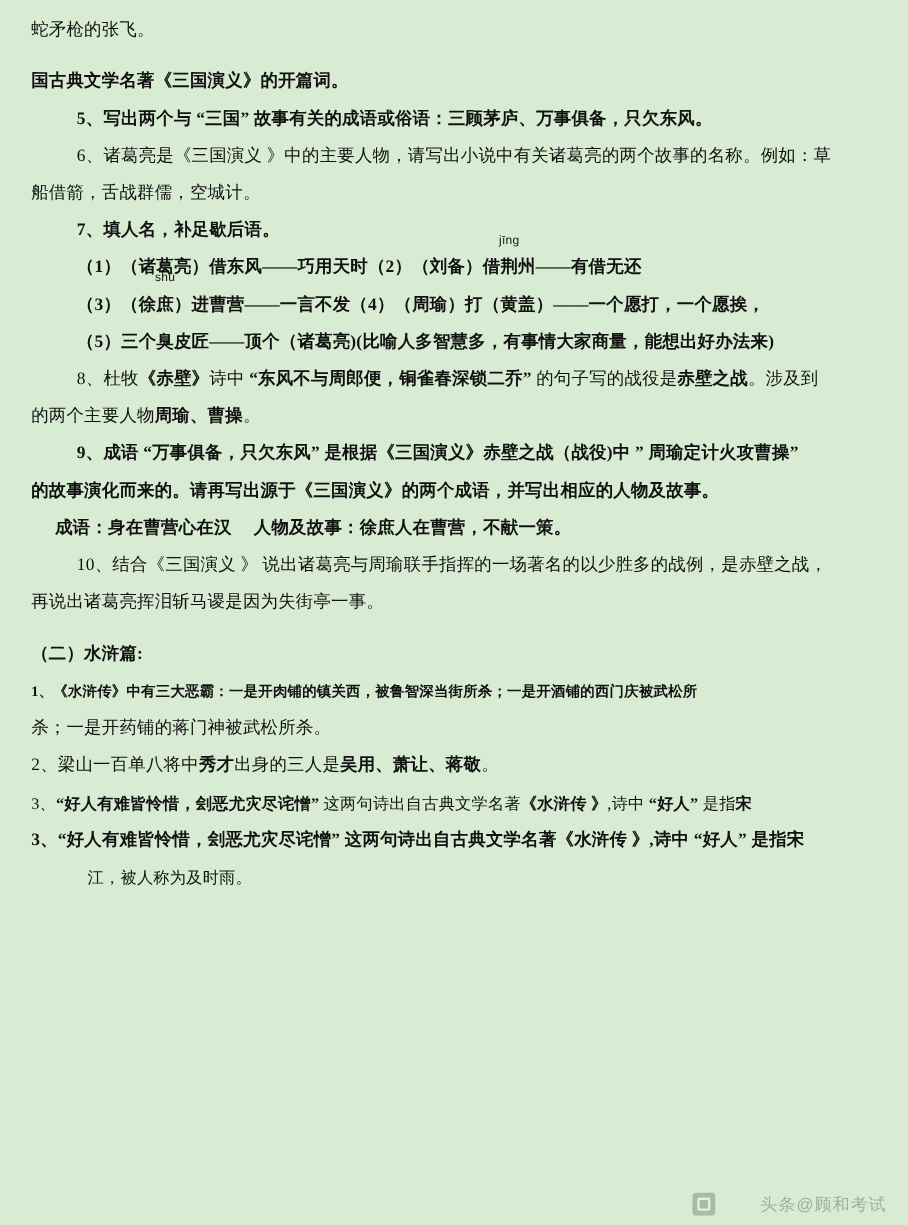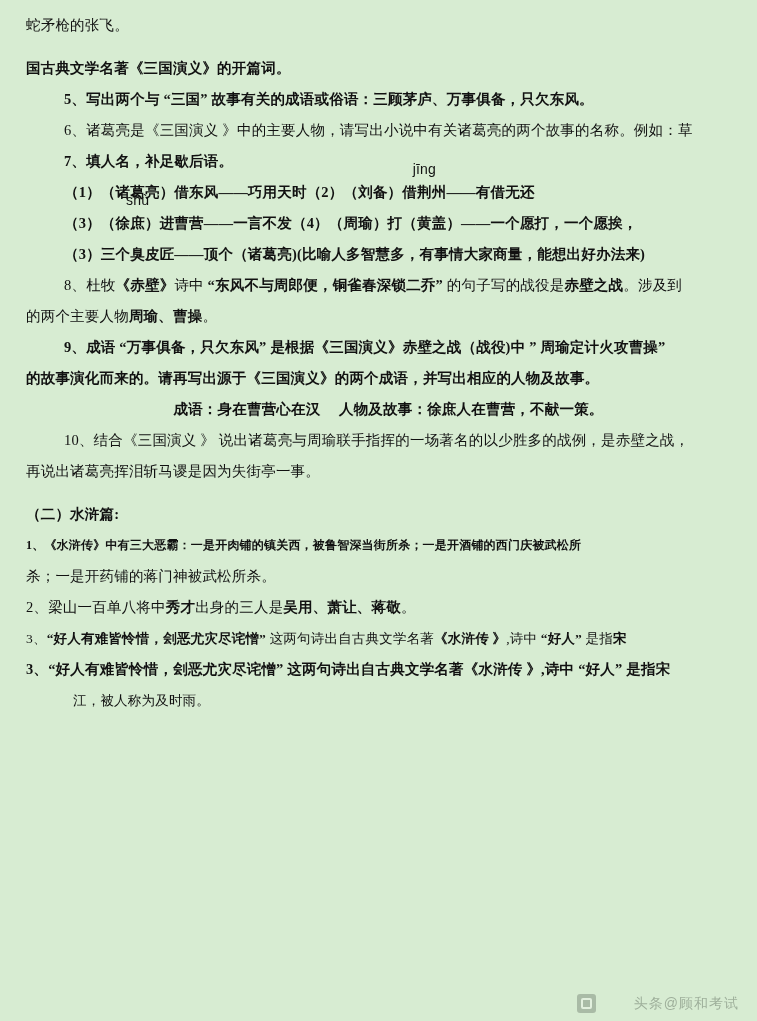--- a/index.html
+++ b/index.html
@@ -26,36 +26,35 @@
     font-size: 14.5px;
     line-height: 31px;
     letter-spacing: 0.2px;
     white-space: nowrap;
   }
   .indent2 {
     padding-left: 38px;
   }
   .indent1 {
     padding-left: 20px;
-    text-align: center;
   }
   .b {
     font-weight: bold;
   }
   .ruby {
     display: inline-block;
     position: relative;
     text-align: center;
   }
   .ruby .rt {
     position: absolute;
     top: -12px;
     left: 50%;
     transform: translateX(-50%);
-    font-size: 14px;
+    font-size: 10px;
     line-height: 9px;
     font-family: "Liberation Sans", sans-serif;
     font-weight: normal;
     white-space: nowrap;
   }
   .gap-sm { height: 12px; }
   .watermark {
     position: absolute;
     right: 18px;
     bottom: 8px;
@@ -94,31 +93,32 @@
 </head>
 <body>
 
 <div class="page">
 
   <div class="line">蛇矛枪的张飞。</div>
   <div class="gap-sm"></div>
   <div class="line b">国古典文学名著《三国演义》的开篇词。</div>
   <div class="line b indent2">5、写出两个与 “三国” 故事有关的成语或俗语：三顾茅庐、万事俱备，只欠东风。</div>
   <div class="line indent2">6、诸葛亮是《三国演义 》中的主要人物，请写出小说中有关诸葛亮的两个故事的名称。例如：草</div>
+  <div class="line">船借箭，舌战群儒，空城计。</div>
   <div class="line b indent2">7、填人名，补足歇后语。</div>
 
   <div class="line b indent2">
     <span>（1）（诸葛亮）借东风——巧用天时（2）（刘备）借</span><span class="ruby"><span class="rt">jīng</span><span>荆</span></span><span>州——有借无还</span>
   </div>
 
   <div class="line b indent2">
     <span>（3）（徐</span><span class="ruby"><span class="rt">shù</span><span>庶</span></span><span>）进曹营——一言不发（4）（周瑜）打（黄盖）——一个愿打，一个愿挨，</span>
   </div>
 
-  <div class="line b indent2">（3）三个臭皮匠——顶个（诸葛亮)(比喻人多智慧多，有事情大家商量，能想出好办法来)</div>
+  <div class="line b indent2">（5）三个臭皮匠——顶个（诸葛亮)(比喻人多智慧多，有事情大家商量，能想出好办法来)</div>
   <div class="line indent2">
     <span>8、杜牧</span><span class="b">《赤壁》</span><span>诗中 </span><span class="b">“东风不与周郎便，铜雀春深锁二乔”</span><span> 的句子写的战役是</span><span class="b">赤壁之战</span><span>。涉及到</span>
   </div>
   <div class="line">
     <span>的两个主要人物</span><span class="b">周瑜、曹操</span><span>。</span>
   </div>
 
   <div class="line b indent2">9、成语 “万事俱备，只欠东风” 是根据《三国演义》赤壁之战（战役)中 ” 周瑜定计火攻曹操”</div>
   <div class="line b">的故事演化而来的。请再写出源于《三国演义》的两个成语，并写出相应的人物及故事。</div>
   <div class="line b indent1">成语：身在曹营心在汉 　人物及故事：徐庶人在曹营，不献一策。</div>

